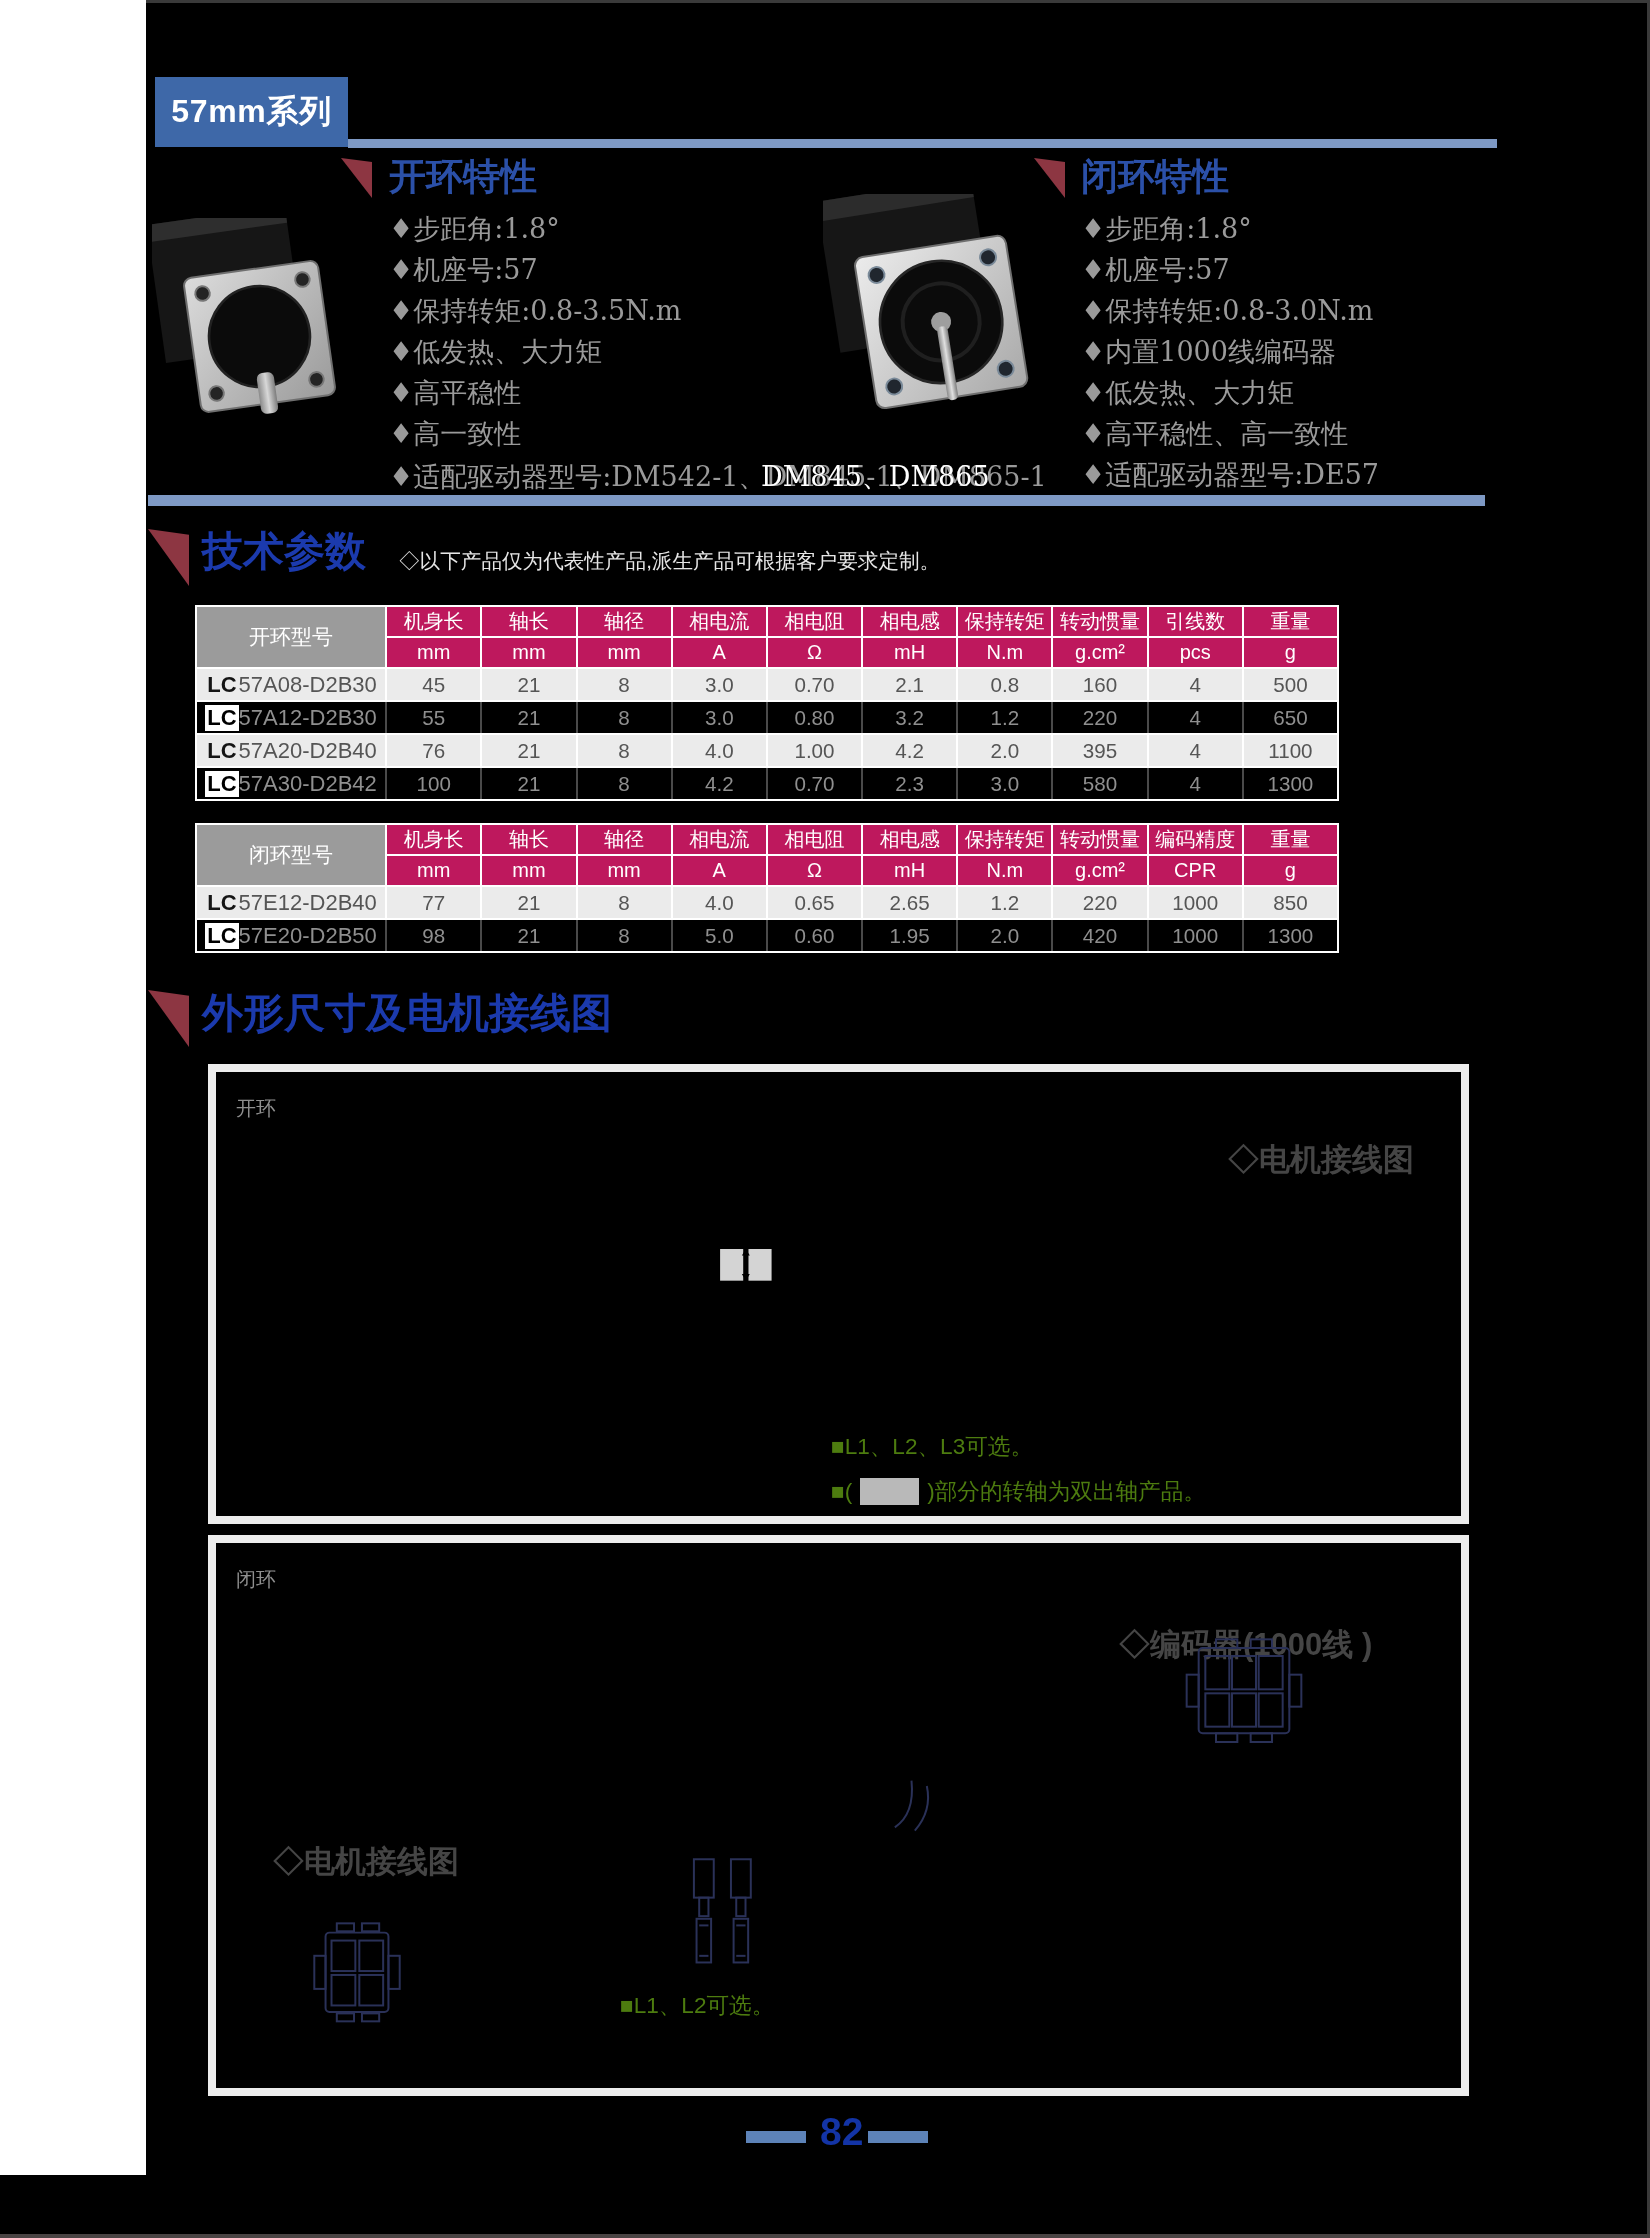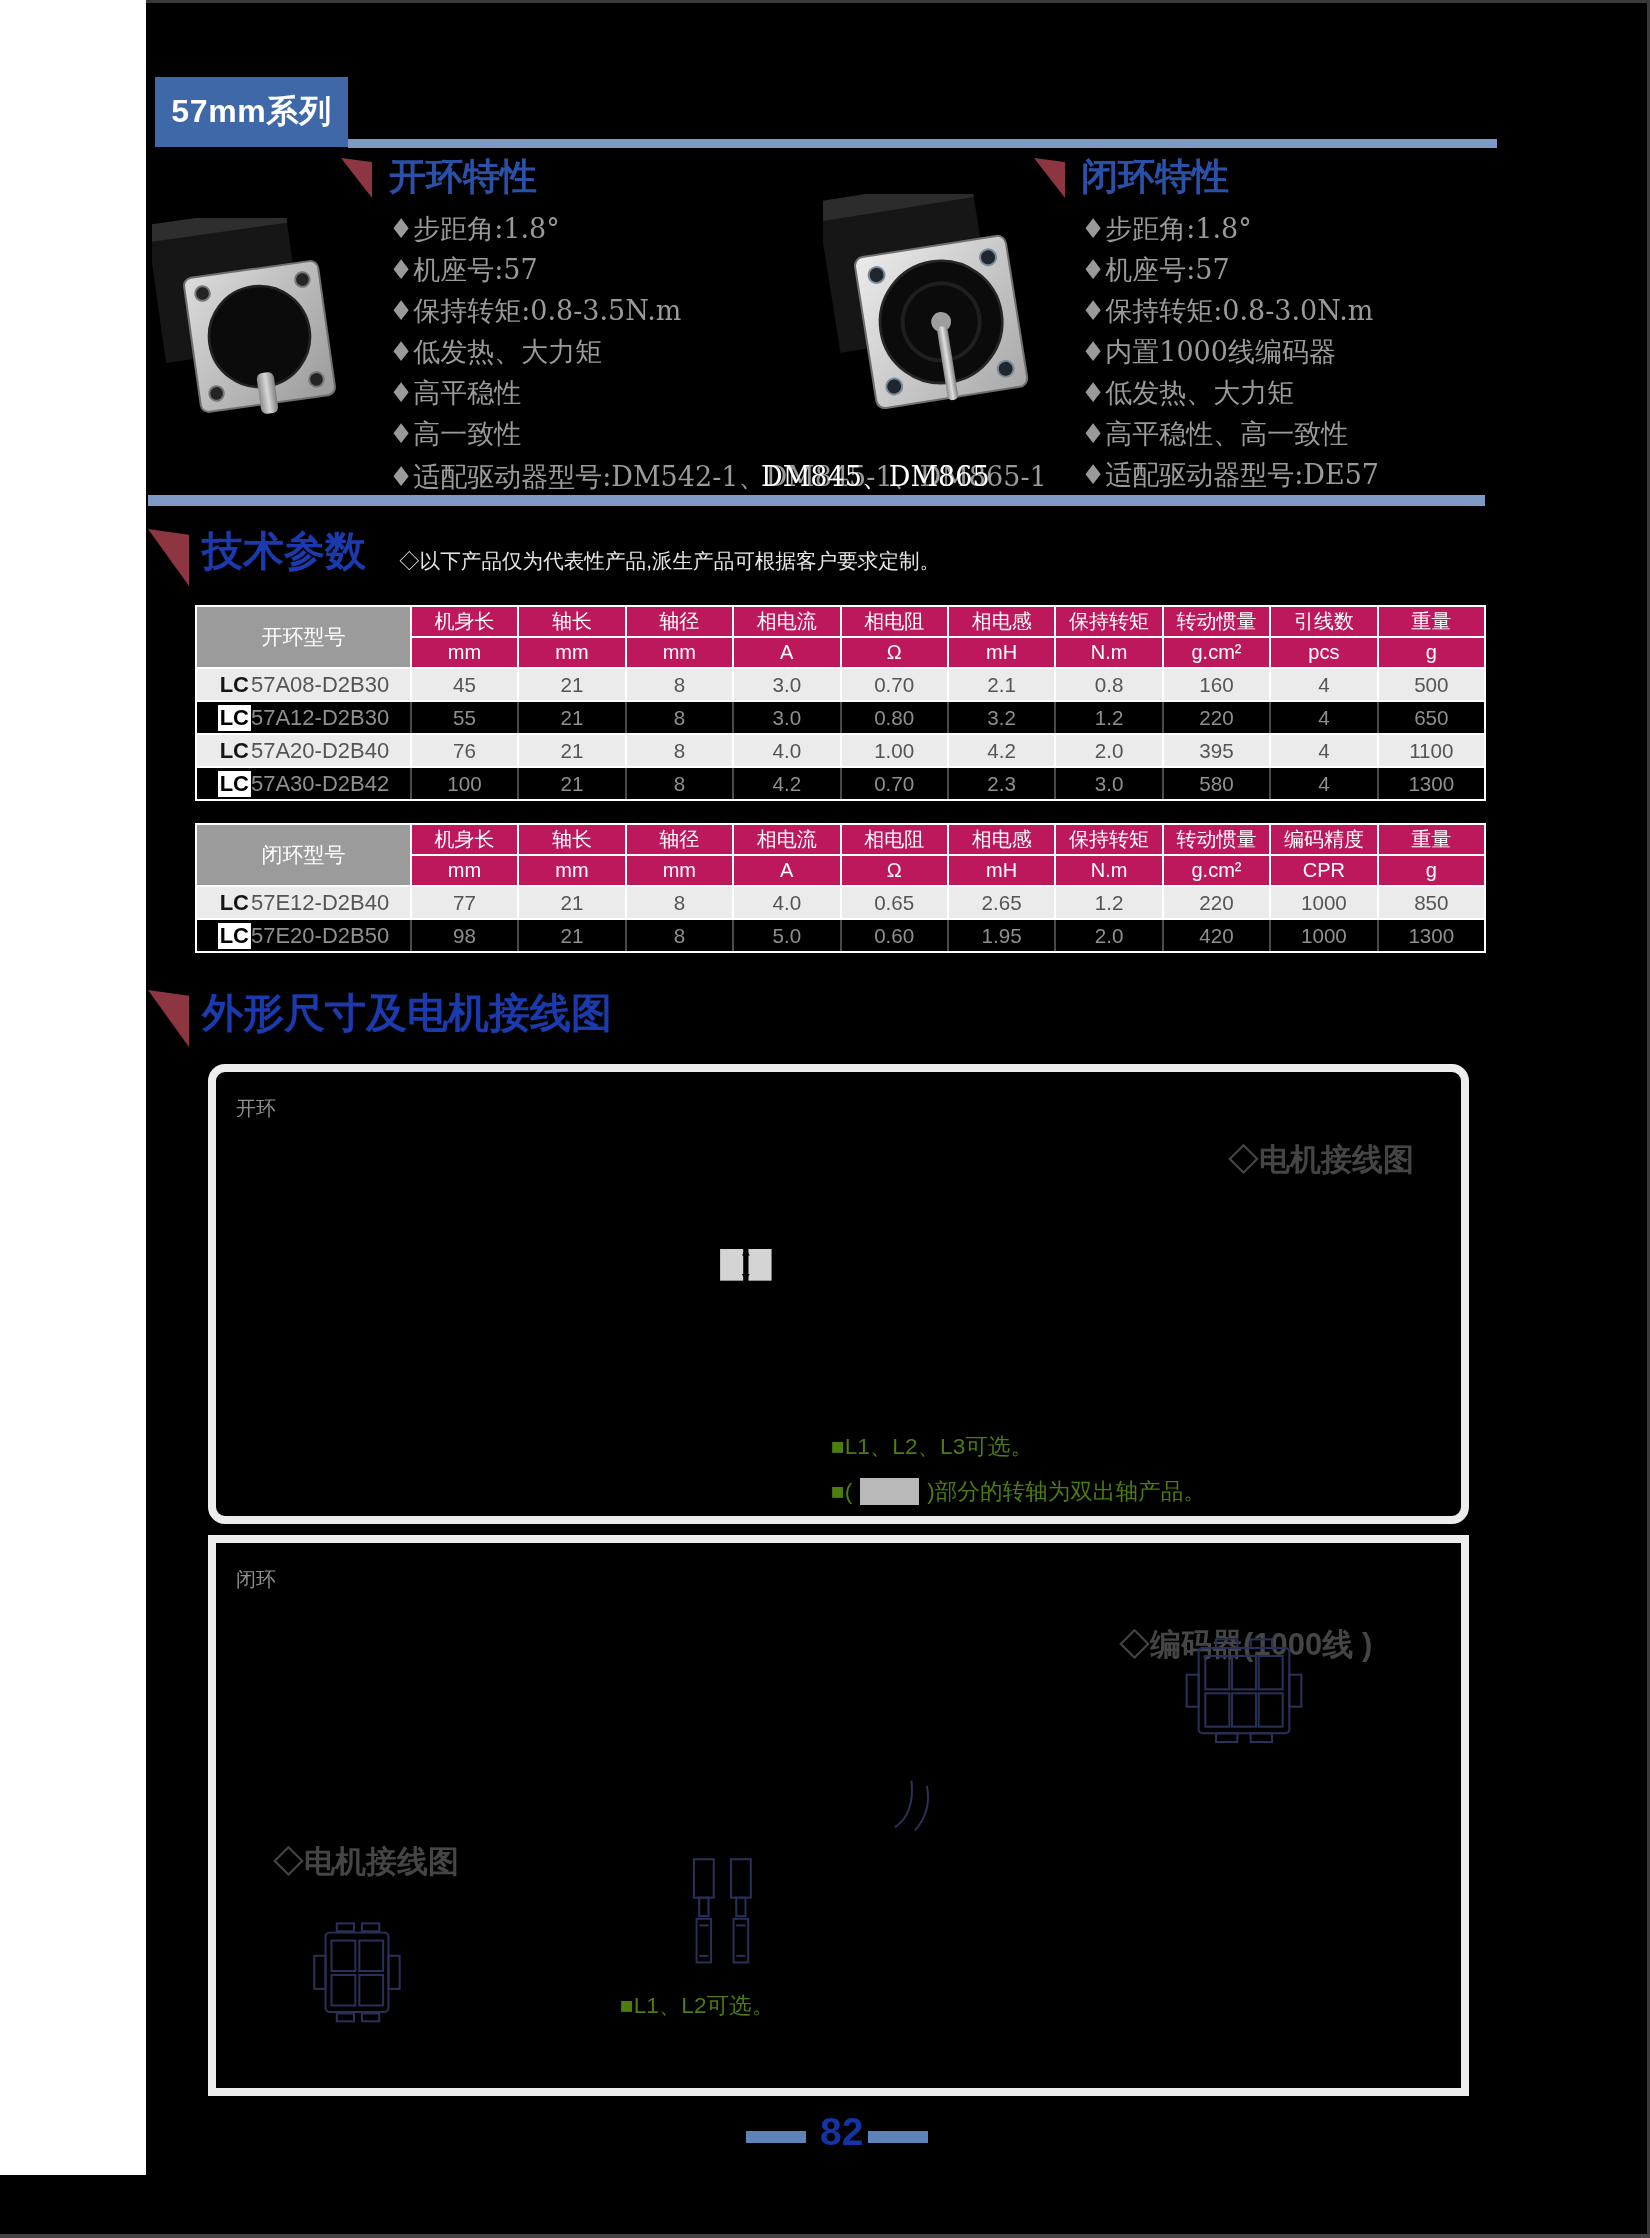--- a/index.html
+++ b/index.html
@@ -31,21 +31,21 @@
   ul.features{list-style:none;margin:0;padding:0;font-family:"DejaVu Serif",serif;
               font-size:27px;line-height:41px;color:#9a9a9a;white-space:nowrap;}
   .driver-line{font-family:"DejaVu Serif",serif;font-size:27px;color:#9a9a9a;white-space:nowrap;}
   .driver-line .overlay{position:absolute;left:372px;top:0;color:#ffffff;}
 
   
   .sec-title{font-size:41px;font-weight:700;color:#1b3aad;white-space:nowrap;}
   .sec-note{font-size:20.6px;color:#e6e6e6;white-space:nowrap;}
 
   
-  .ptable{width:1291px;background:#fff;padding:2px;display:flex;flex-direction:column;gap:2px;box-sizing:border-box;}
+  .ptable{width:1144px;background:#fff;padding:2px;display:flex;flex-direction:column;gap:2px;box-sizing:border-box;}
   .thead{display:flex;gap:2px;}
   .th-model{width:216px;background:#9b9b9b;color:#fff;font-size:21px;
             display:flex;align-items:center;justify-content:center;}
   .th-col{width:107px;display:flex;flex-direction:column;gap:2px;background:#fff;}
   .th-name,.th-unit{height:29px;background:#be185d;color:#fff;font-size:20px;
             display:flex;align-items:center;justify-content:center;white-space:nowrap;}
   .trow{display:flex;gap:2px;height:31px;background:#fff;}
   .trow .tcell{width:107px;background:#ebebeb;color:#555;font-size:20.6px;
             display:flex;align-items:center;justify-content:center;}
   .trow .model{width:216px;font-size:22px;}
@@ -349,21 +349,21 @@
       <div class="tcell">2.0</div>
       <div class="tcell">420</div>
       <div class="tcell">1000</div>
       <div class="tcell">1300</div>
     </div>
   </div>
 
 <div class="abs tri tri-lg" style="left:148px;top:990px;"></div>
 <div class="abs sec-title" style="left:202px;top:986px;">外形尺寸及电机接线图</div>
 
-<div class="abs dim-box" style="left:208px;top:1064px;width:1261px;height:460px;border-radius:17px;">
+<div class="abs dim-box" style="left:208px;top:1064px;width:1261px;height:460px;">
   <div class="abs box-label" style="left:20px;top:23px;">开环</div>
   <div class="abs box-heading" style="right:47px;top:27px;">◇电机接线图</div>
 
   <svg class="abs" style="left:504px;top:177px;" width="53" height="33" viewBox="0 0 80 50">
     <rect x="0" y="0" width="35" height="48" fill="#d4d4d4"></rect>
     <rect x="43" y="0" width="35" height="48" fill="#d4d4d4"></rect>
     <line x1="39" y1="6" x2="39" y2="42" stroke="#000" stroke-width="3"></line>
     <polygon points="39,0 33,10 45,10" fill="#000"></polygon>
     <polygon points="39,48 33,38 45,38" fill="#000"></polygon>
   </svg>

